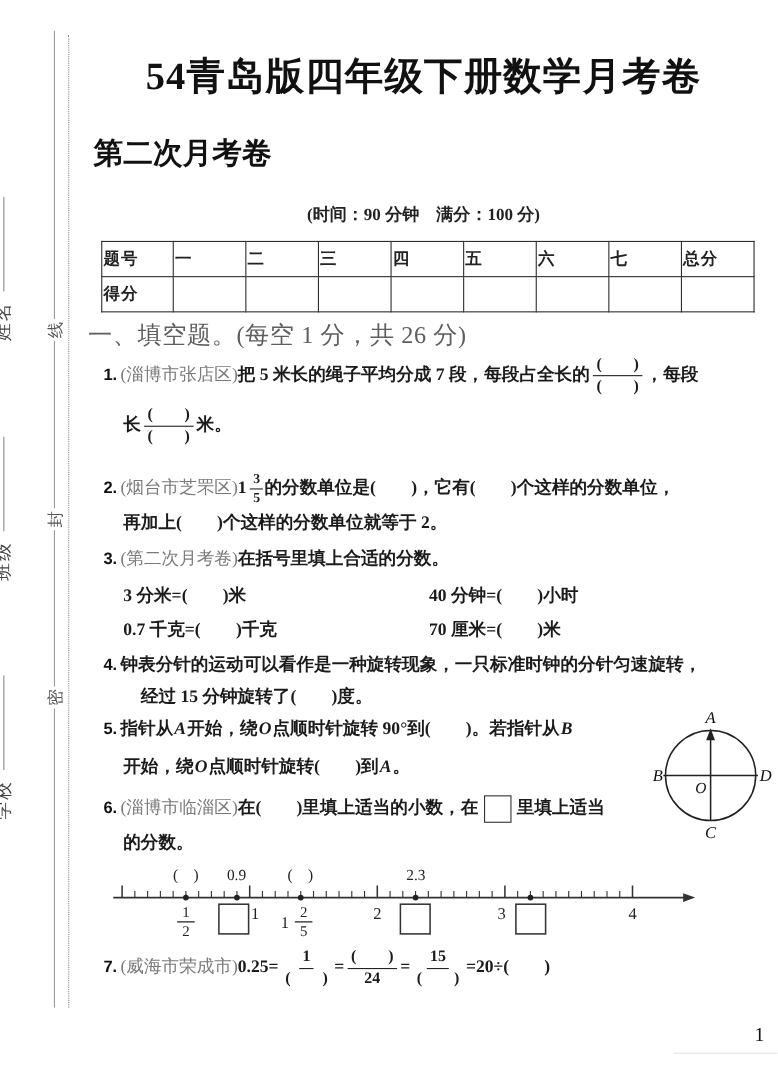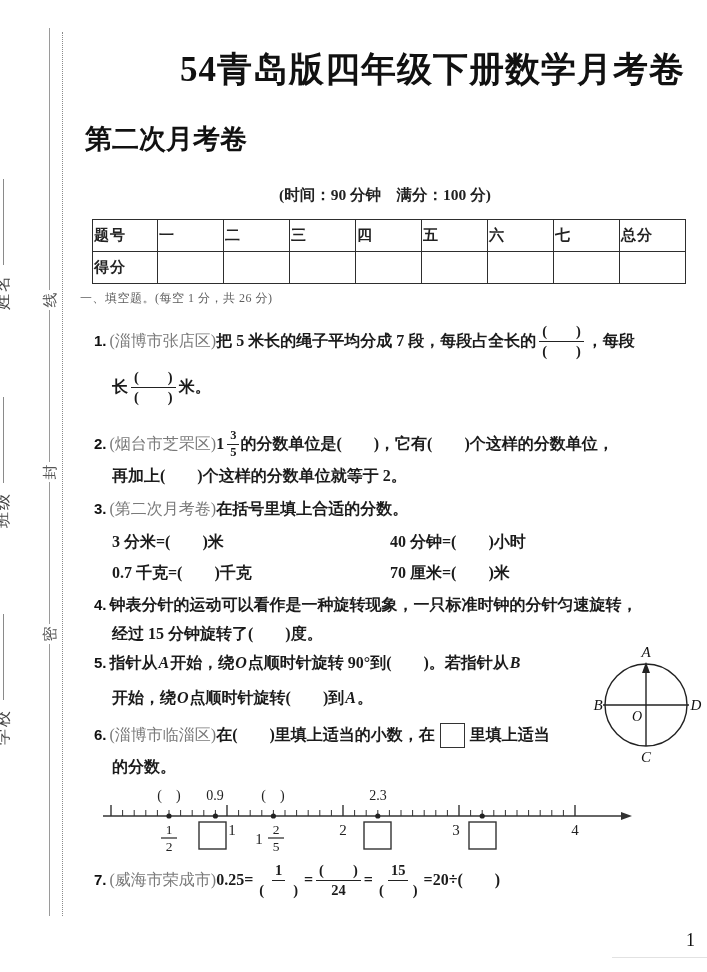--- a/index.html
+++ b/index.html
@@ -17,39 +17,39 @@
   .vf-label{font-size:16px;color:#444;letter-spacing:2px;}
   .vf-line{display:inline-block;width:86px;height:0;border-top:1px solid #8a8a8a;}
   .seal-vline{position:absolute;left:49px;top:28px;width:1px;height:888px;background:#9a9a9a;}
   .seal-dotline{position:absolute;left:62px;top:32px;width:0;height:884px;border-left:1px dotted #8a8a8a;}
   .seal-char{
     position:absolute;left:40px;width:20px;height:24px;background:#fff;z-index:2;
     color:#555;font-size:15px;display:flex;align-items:center;justify-content:center;
     transform:rotate(-90deg);
   }
   
-  .title{position:absolute;top:46px;left:85px;width:600px;text-align:right;
+  .title{position:absolute;top:46px;left:85px;width:600px;text-align:center;
          font-size:35px;font-weight:700;letter-spacing:1px;color:#111;}
   .subtitle{position:absolute;top:121px;left:85px;width:600px;text-align:left;
          font-size:27px;font-weight:700;color:#111;}
   .meta{position:absolute;top:185px;left:85px;width:600px;text-align:center;
          font-size:15.5px;font-weight:600;color:#222;}
   
   .score-table{position:absolute;top:219px;left:92px;width:594px;
          border-collapse:collapse;table-layout:fixed;font-size:15px;color:#222;}
   .score-table td{border:1.4px solid #2e2e2e;height:29px;
          font-weight:600;letter-spacing:1px;}
   .score-table td.stl{width:62px;}
   
   .row{position:absolute;display:flex;align-items:center;white-space:nowrap;
        font-size:16px;font-weight:600;color:#1b1b1b;line-height:20px;}
   .qno{font-family:"Liberation Sans","DejaVu Sans",sans-serif;font-weight:700;
        font-size:15px;margin-right:3px;color:#111;}
   .src{color:#7a7a7a;font-weight:400;}
-  .section-heading{position:absolute;top:290px;left:80px;font-size:12px;
+  .section-heading{position:absolute;top:290px;left:80px;font-size:22px;
        color:#5e5e5e;font-weight:400;letter-spacing:.5px;}
   .frac{display:inline-flex;flex-direction:column;align-items:center;
        line-height:1.25;font-size:14.5px;margin:0 3px;font-weight:600;}
   .frac .fn{border-bottom:1.3px solid #222;padding:0 3px;text-align:center;}
   .frac .fd{padding:0 3px;text-align:center;}
   .mixed{display:inline-flex;align-items:center;}
   .mixed .mw{font-size:16px;}
   .mixed .frac{font-size:12.5px;margin:0 1px 0 3px;}
   .mvar{font-style:italic;padding:0 1px;font-weight:600;}
   .inline-box{display:inline-block;width:23px;height:23px;border:1.4px solid #333;
@@ -165,21 +165,21 @@
   <span>0.7 千克=(　　)千克</span>
 </div>
 <div class="row" style="top:563px;left:390px">
   <span>70 厘米=(　　)米</span>
 </div>
 
 <div class="row" style="top:595px;left:94px">
   <span class="qno">4.</span>
   <span>钟表分针的运动可以看作是一种旋转现象，一只标准时钟的分针匀速旋转，</span>
 </div>
-<div class="row" style="top:624px;left:112px">
+<div class="row" style="top:624px;left:128px">
   <span>经过 15 分钟旋转了(　　)度。</span>
 </div>
 
 <div class="row" style="top:653px;left:94px">
   <span class="qno">5.</span>
   <span>指针从 </span>
   <span class="mvar">A</span>
   <span> 开始，绕 </span>
   <span class="mvar">O</span>
   <span> 点顺时针旋转 90°到(　　)。若指针从 </span>

